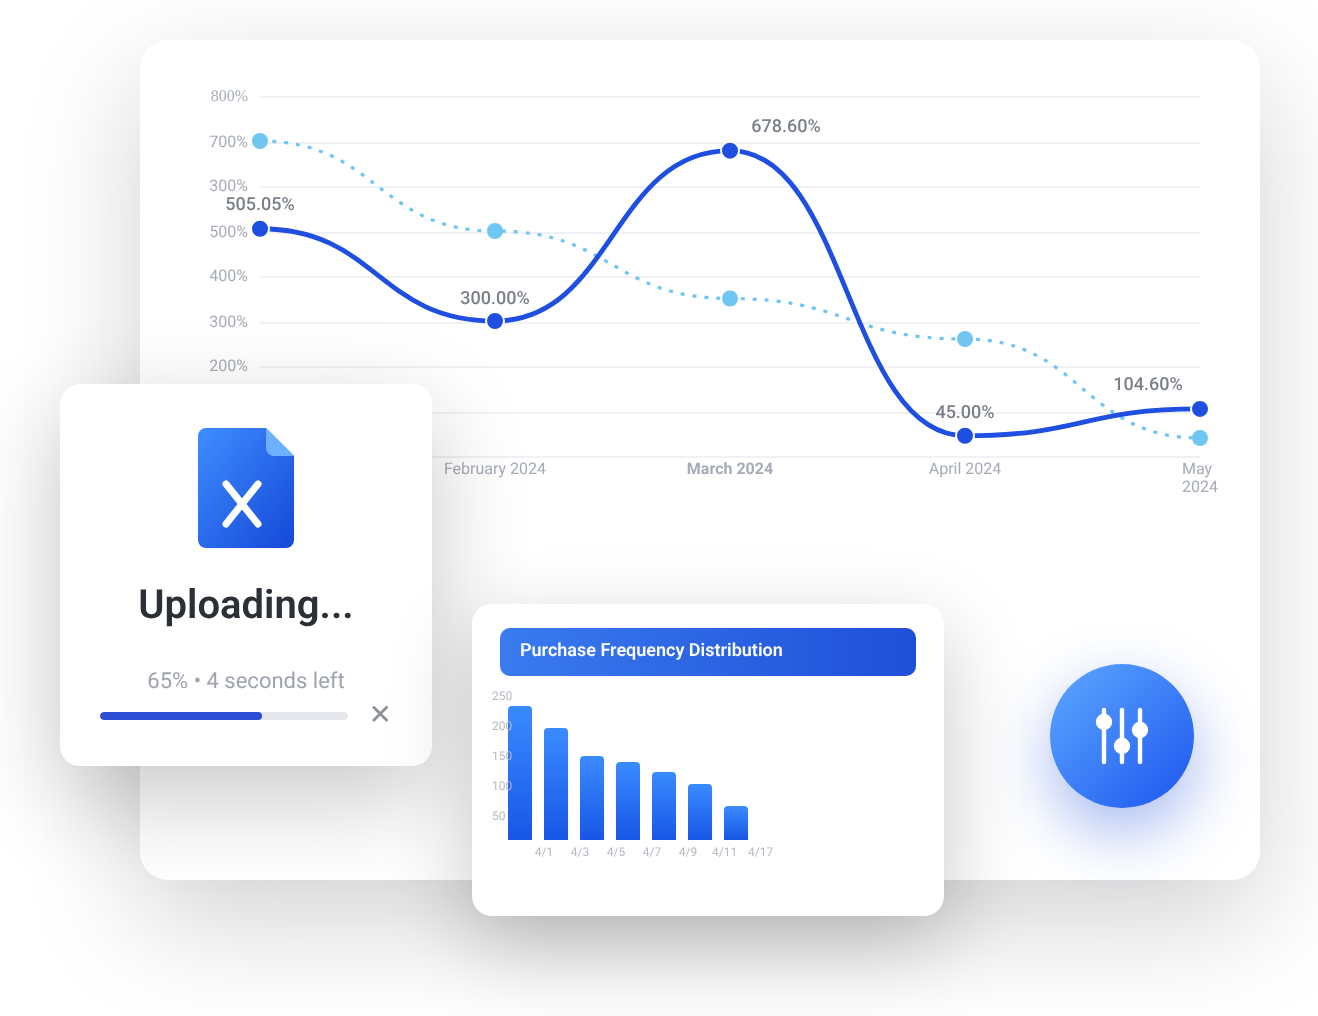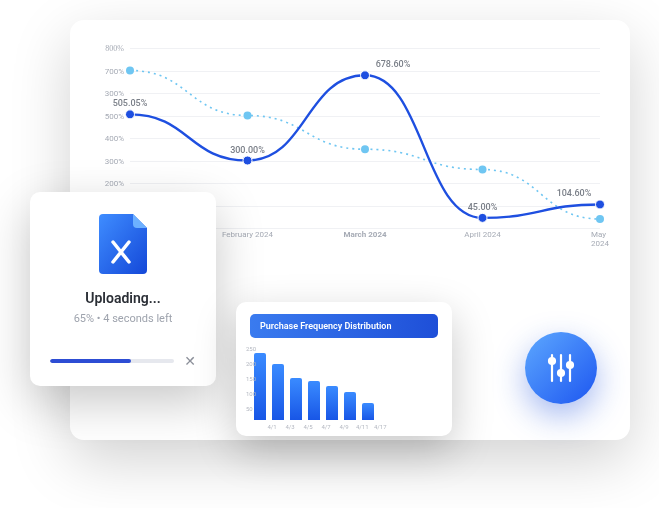--- a/index.html
+++ b/index.html
@@ -12,27 +12,27 @@
 .chart{position:relative;width:500px;height:210px}
 .y-axis{position:absolute;left:0;top:0;height:180px;width:30px}
 .y-tick{position:absolute;left:0;font-size:8px;color:#a6abb5;text-align:right;width:24px;transform:translateY(-50%)}
 .grid-line{position:absolute;left:30px;right:0;height:1px;background:#f0f1f4}
 .plot{position:absolute;left:30px;top:0;width:470px;height:180px}
 .x-axis{position:absolute;left:30px;top:182px;width:470px;height:20px}
 .x-tick{position:absolute;font-size:8px;color:#a6abb5;transform:translateX(-50%)}
 .data-label{position:absolute;font-size:9px;color:#7a7f88;font-weight:500;transform:translate(-50%,-16px);white-space:nowrap}
 .upload-card{position:absolute;left:30px;top:192px;width:186px;background:#fff;border-radius:10px;box-shadow:0 16px 48px rgba(0,0,0,0.22);padding:22px 20px 18px;text-align:center}
 .file-icon{width:48px;height:60px;margin:0 auto 16px;position:relative}
-.upload-status{font-size:14px;font-weight:600;color:#2b2f36;margin-bottom:6px}
-.upload-meta{font-size:11px;color:#9ea3ad;margin-bottom:29px}
+.upload-status{font-size:20px;font-weight:600;color:#2b2f36;margin-bottom:20px}
+.upload-meta{font-size:11px;color:#9ea3ad;margin-bottom:4px}
 .progress-row{display:flex;align-items:center;gap:10px}
 .progress-bar{flex:1;height:4px;background:#e6e8ee;border-radius:2px;overflow:hidden}
 .progress-fill{height:100%;background:#2d4dd4;border-radius:2px}
 .close-x{font-size:14px;color:#8b8f99;cursor:pointer;line-height:1}
-.freq-card{position:absolute;left:236px;top:302px;width:216px;background:#fff;border-radius:10px;box-shadow:0 14px 42px rgba(0,0,0,0.22);padding:12px 14px 6px}
+.freq-card{position:absolute;left:236px;top:302px;width:236px;background:#fff;border-radius:10px;box-shadow:0 14px 42px rgba(0,0,0,0.22);padding:12px 14px 28px}
 .freq-title-bar{background:linear-gradient(90deg,#3a7bef,#1e4fd8);color:#fff;font-size:9px;font-weight:600;padding:7px 10px;border-radius:5px;margin-bottom:10px}
 .freq-chart{display:flex;align-items:flex-end;gap:6px;height:72px;padding:0 4px;position:relative}
 .freq-ylabels{position:absolute;left:-4px;top:0;height:72px;width:16px}
 .freq-ylabel{position:absolute;font-size:6px;color:#b4b8c1;left:0}
 .freq-bar{width:12px;background:linear-gradient(180deg,#3a8bff,#1856e6);border-radius:2px 2px 0 0}
 .freq-xrow{display:flex;gap:6px;padding:3px 4px 0}
 .freq-x{width:12px;font-size:6px;color:#b4b8c1;text-align:center}
 .knob{position:absolute;right:62px;top:332px;width:72px;height:72px;border-radius:50%;background:linear-gradient(135deg,#5da8ff,#1d56f0);box-shadow:0 12px 32px rgba(30,80,220,0.4);display:flex;align-items:center;justify-content:center;cursor:pointer}
 .knob svg{width:34px;height:34px}
 </style>

